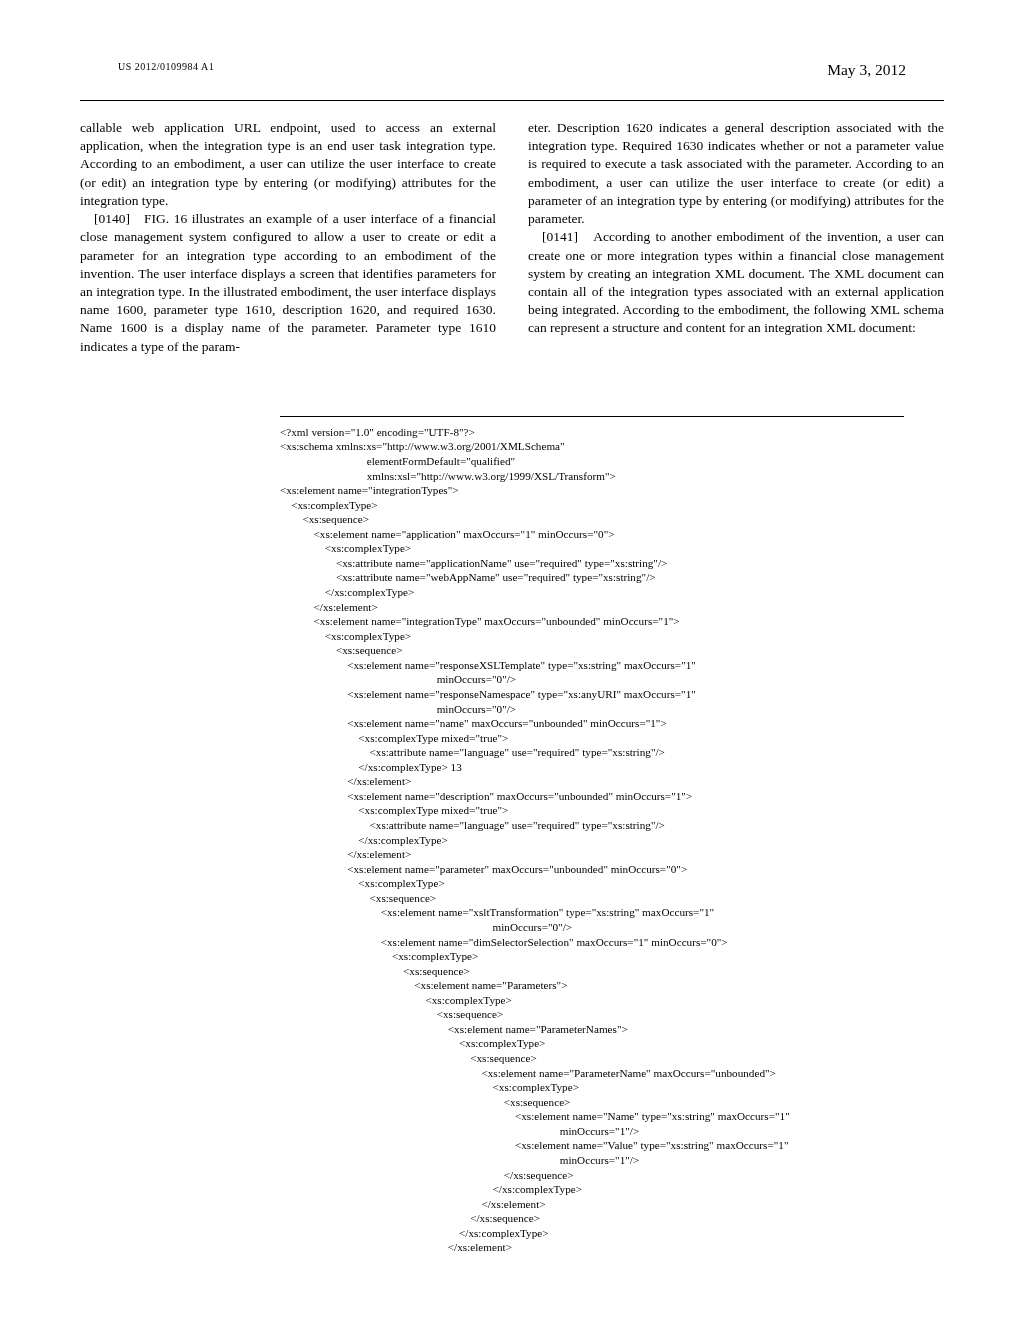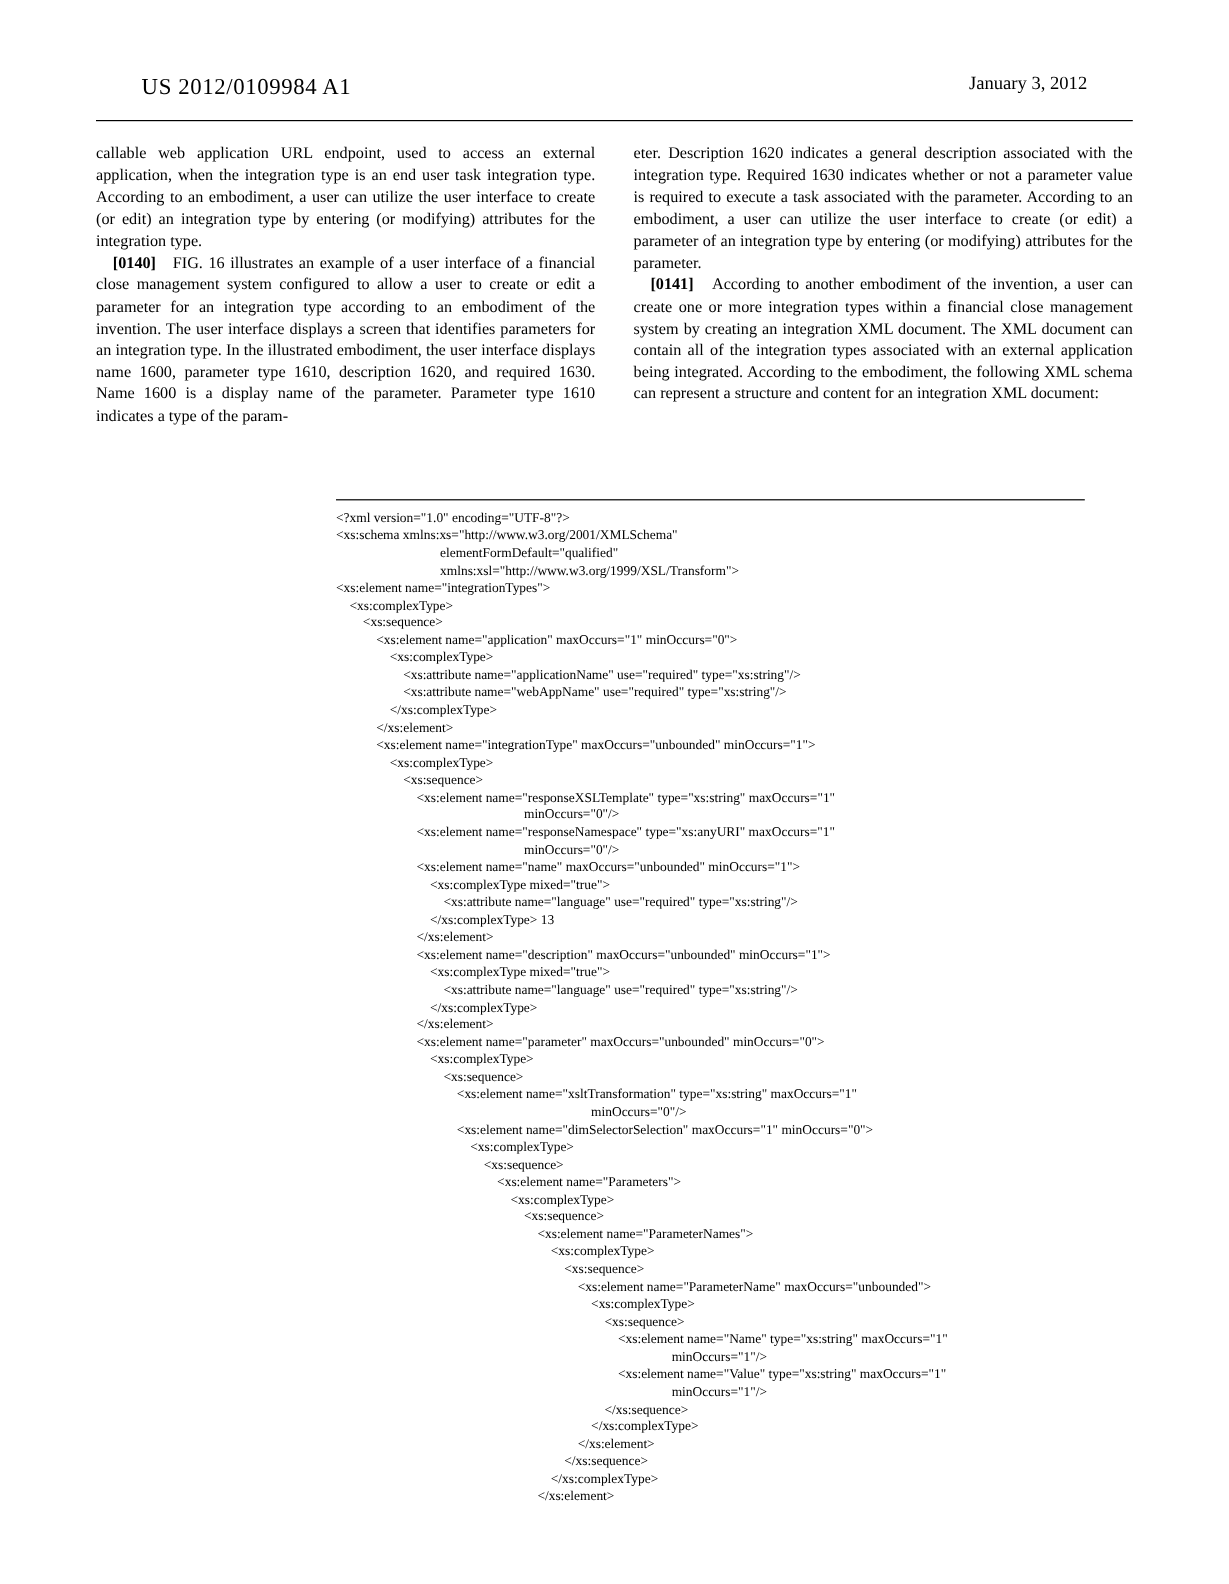--- a/index.html
+++ b/index.html
@@ -21,21 +21,21 @@
   .header {
     position: relative;
     height: 40px;
     border-bottom: 1.5px solid #000;
     margin-bottom: 18px;
   }
   .header .pubnum {
     position: absolute;
     left: 38px;
     top: 0;
-    font-size: 19px;
+    font-size: 10px;
     letter-spacing: 0.5px;
   }
   .header .date {
     position: absolute;
     right: 38px;
     top: 0;
     font-size: 15.5px;
   }
   .pagenum {
     text-align: center;
@@ -49,41 +49,41 @@
     justify-content: center;
   }
   .col {
     flex: 1;
     text-align: justify;
   }
   .col p {
     margin: 0;
   }
   .para-indent { text-indent: 14px; }
-  .bold { font-weight: bold; }
+  .bold { font-weight: normal; }
   .code-block {
     margin-left: 200px;
     margin-right: 40px;
     margin-top: 60px;
     font-family: "Times New Roman", Times, serif;
     font-size: 11.2px;
     line-height: 1.30;
     white-space: pre;
     border-top: 1px solid #000;
     padding-top: 8px;
   }
 </style>
 </head>
 <body>
 
 <div class="page">
 
   <div class="header">
     <span class="pubnum">US 2012/0109984 A1</span>
-    <span class="date">January 3, 2012</span>
+    <span class="date">May 3, 2012</span>
   </div>
 
 
   <div class="columns">
     <div class="col">
       <p>callable web application URL endpoint, used to access an external application, when the integration type is an end user task integration type. According to an embodiment, a user can utilize the user interface to create (or edit) an integration type by entering (or modifying) attributes for the integration type.</p>
       <p class="para-indent"><span class="bold">[0140]</span>&nbsp;&nbsp;&nbsp;<span>FIG. 16 illustrates an example of a user interface of a financial close management system configured to allow a user to create or edit a parameter for an integration type according to an embodiment of the invention. The user interface displays a screen that identifies parameters for an integration type. In the illustrated embodiment, the user interface displays name 1600, parameter type 1610, description 1620, and required 1630. Name 1600 is a display name of the parameter. Parameter type 1610 indicates a type of the param-</span></p>
     </div>
     <div class="col">
       <p>eter. Description 1620 indicates a general description associated with the integration type. Required 1630 indicates whether or not a parameter value is required to execute a task associated with the parameter. According to an embodiment, a user can utilize the user interface to create (or edit) a parameter of an integration type by entering (or modifying) attributes for the parameter.</p>

